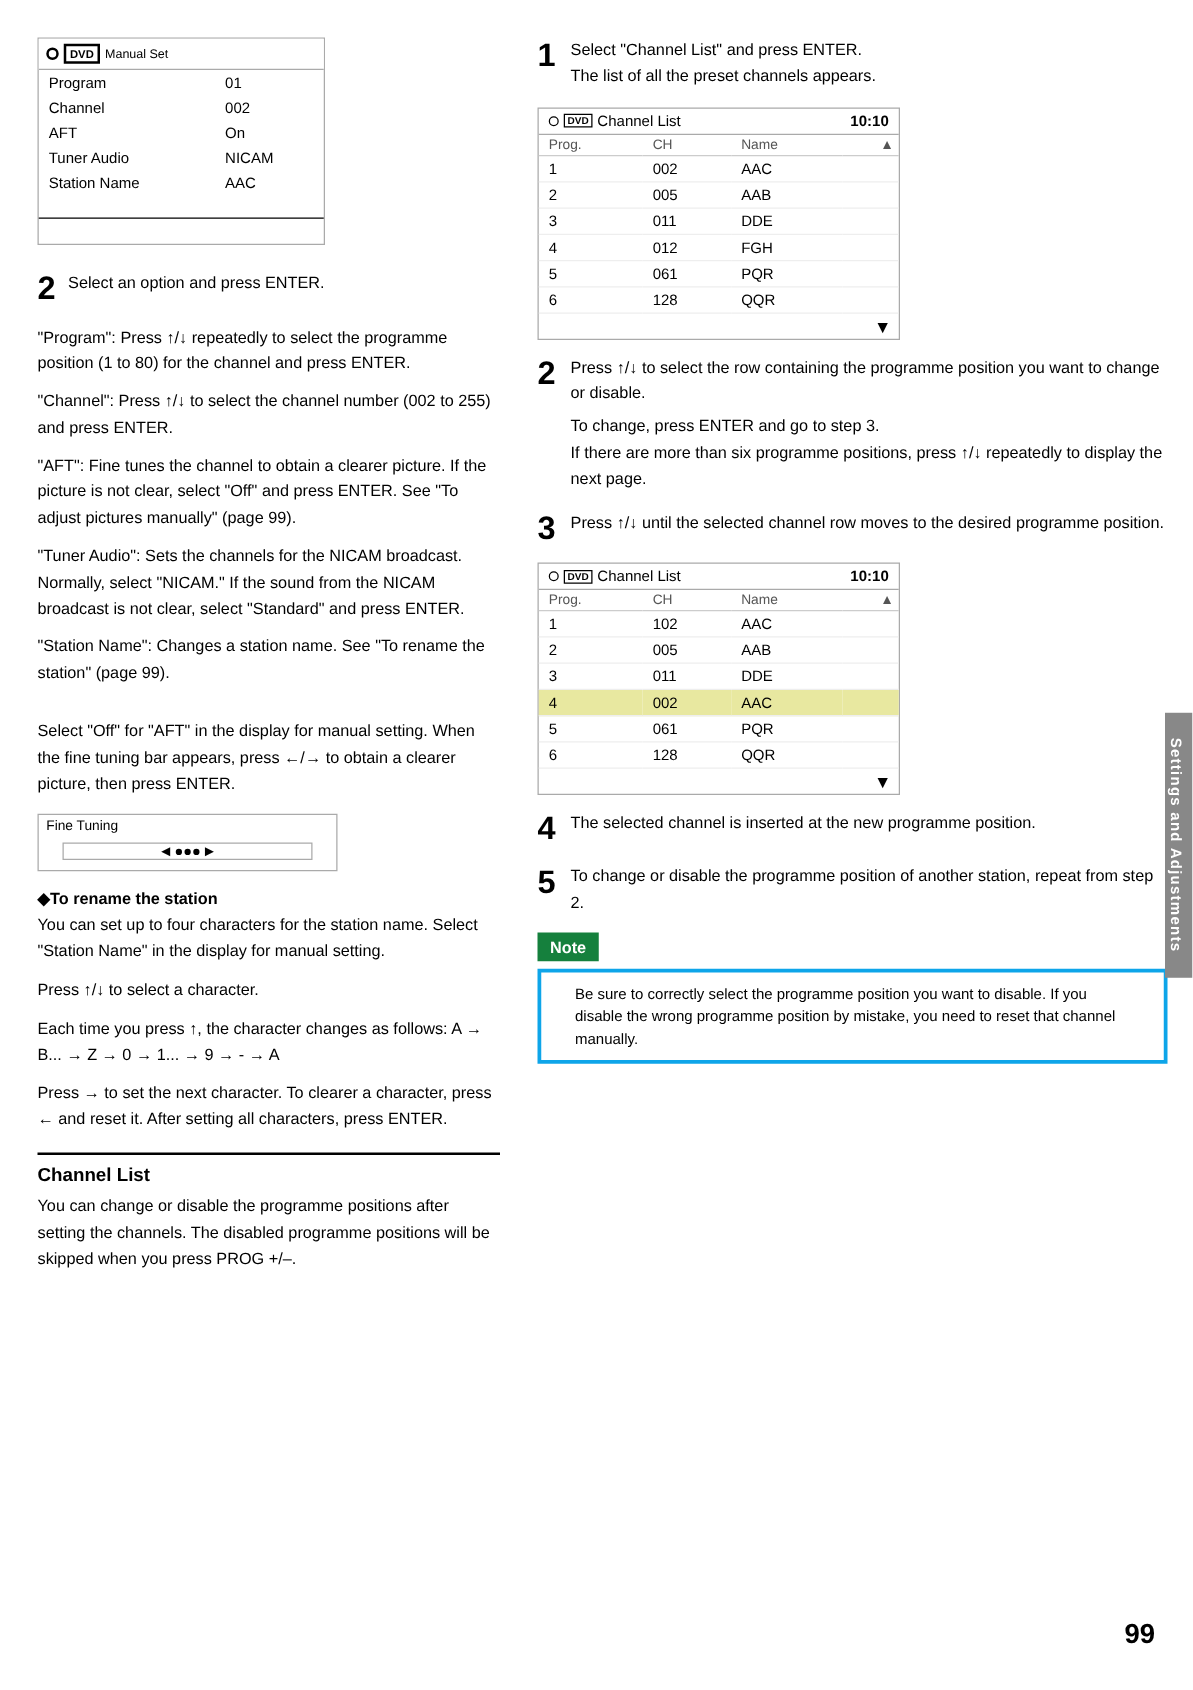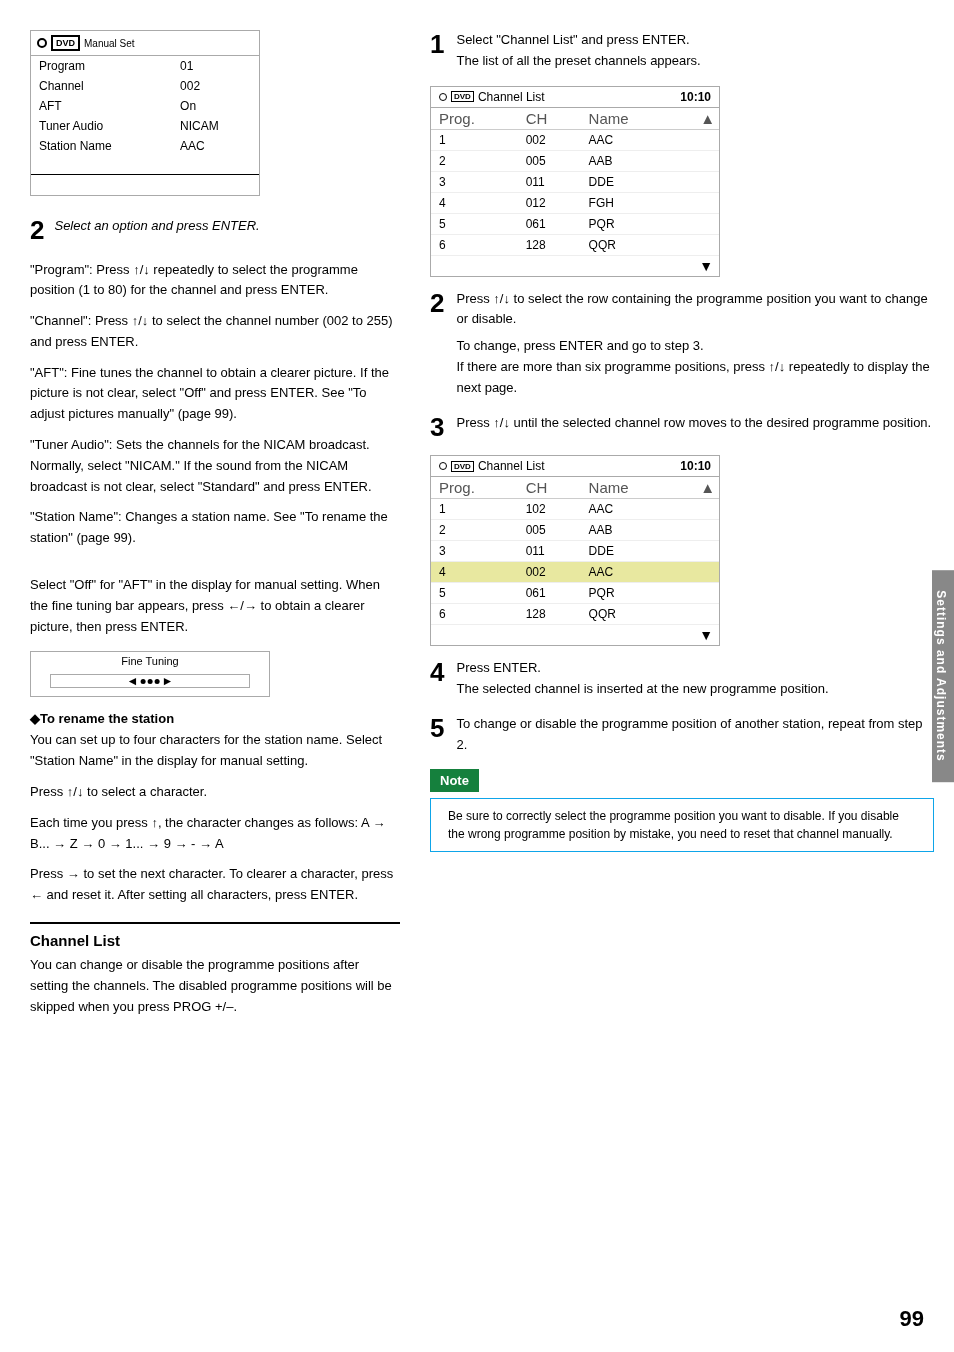--- a/index.html
+++ b/index.html
@@ -46,21 +46,21 @@
       padding: 20px 6px;
       font-size: 12px;
       font-weight: bold;
       letter-spacing: 1px;
       width: 22px;
     }
 
     
     .page-number {
       position: absolute;
-      bottom: 20px;
+      bottom: 32px;
       right: 30px;
       font-size: 22px;
       font-weight: bold;
       color: #000;
     }
 
     
     .manual-set-box {
       border: 1px solid #aaa;
       width: 230px;
@@ -111,21 +111,20 @@
       font-weight: bold;
       float: left;
       margin-right: 10px;
       line-height: 1.1;
     }
     .step-text {
       overflow: hidden;
       font-size: 13px;
       line-height: 1.5;
       margin-bottom: 14px;
-      font-style: italic;
     }
 
     .step-block {
       margin-bottom: 16px;
       overflow: hidden;
     }
 
     .body-text {
       font-size: 13px;
       line-height: 1.6;
@@ -137,21 +136,20 @@
       margin-bottom: 4px;
       font-size: 13px;
     }
 
     
     .fine-tuning-box {
       border: 1px solid #aaa;
       width: 240px;
       margin: 14px 0;
       font-size: 12px;
-      text-align: center;
     }
     .fine-tuning-box .ft-header {
       padding: 3px 6px;
       font-size: 11px;
       color: #000;
     }
     .fine-tuning-box .ft-bar-container {
       padding: 4px 8px 8px;
       display: flex;
       align-items: center;
@@ -205,21 +203,21 @@
     }
     .channel-list-box table {
       width: 100%;
       border-collapse: collapse;
     }
     .channel-list-box table th {
       padding: 2px 8px;
       text-align: left;
       font-weight: normal;
       border-bottom: 1px solid #ccc;
-      font-size: 15px;
+      font-size: 11px;
       color: #555;
     }
     .channel-list-box table td {
       padding: 3px 8px;
       border-bottom: 1px solid #eee;
       font-size: 12px;
     }
     .channel-list-box .scroll-arrow {
       text-align: right;
       padding: 2px 6px;
@@ -248,22 +246,22 @@
       border: none;
       background: #15803d;
       color: #fff;
       padding: 4px 10px;
       display: inline-block;
       font-size: 13px;
       font-weight: bold;
       margin-bottom: 6px;
     }
     .note-content {
-      border: 1px solid #0ea5e9;
-      padding: 8px 17px;
+      border: 3px solid #0ea5e9;
+      padding: 8px 27px;
       font-size: 12px;
       line-height: 1.5;
     }
 
     .right-step-block {
       display: flex;
       margin-bottom: 14px;
       align-items: flex-start;
     }
     .right-step-num {
@@ -529,21 +527,20 @@
           <td></td>
         </tr>
       </tbody>
         </table>
       <div class="scroll-arrow">▼</div>
     </div>
 
     <div class="right-step-block">
       <div class="right-step-num">4</div>
       <div class="right-step-content">
-        <div>Press ENTER.</div>
         <div>The selected channel is inserted at the new programme position.</div>
       </div>
     </div>
 
     <div class="right-step-block">
       <div class="right-step-num">5</div>
       <div class="right-step-content">
         <div>To change or disable the programme position of another station, repeat from step 2.</div>
       </div>
     </div>

